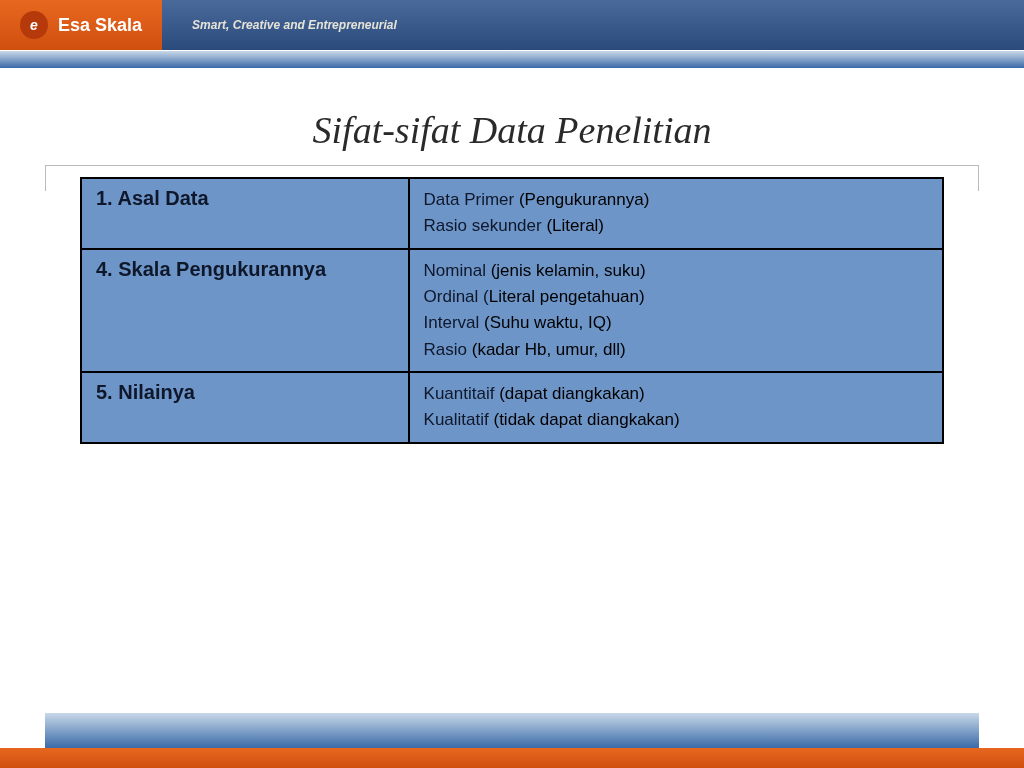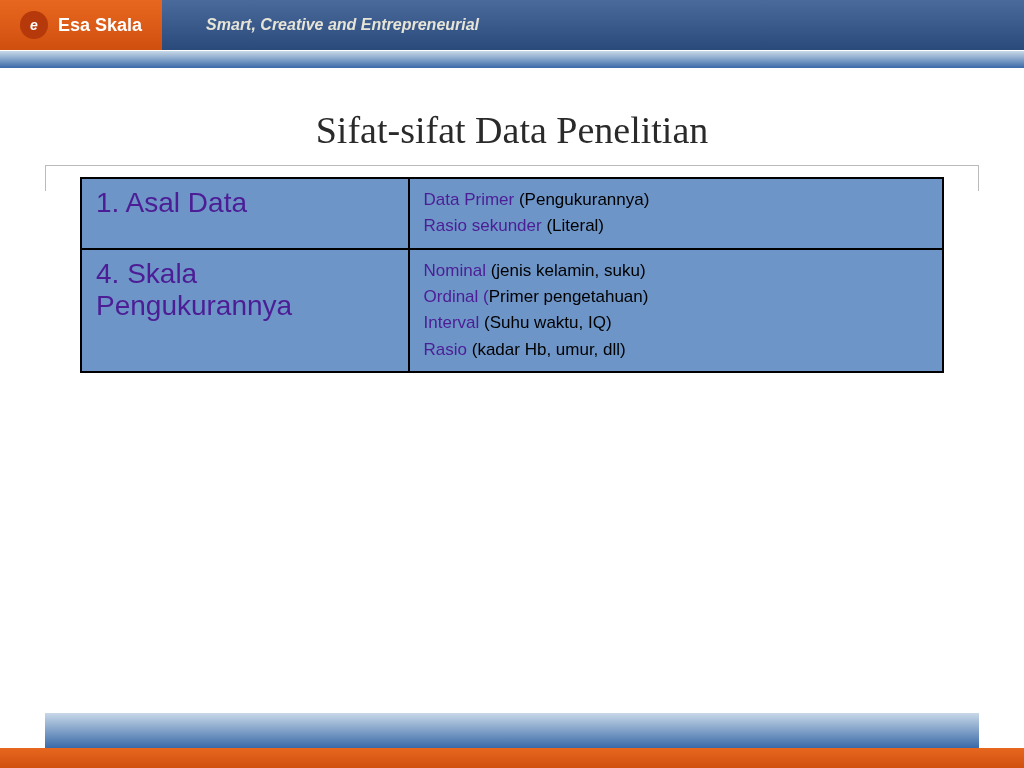--- a/index.html
+++ b/index.html
@@ -35,64 +35,65 @@
       background: #b5390b;
       display: flex;
       align-items: center;
       justify-content: center;
       color: #fff;
       font-size: 14px;
       font-style: italic;
     }
     .tagline {
       color: #e6e4d7;
-      font-size: 16px;
+      font-size: 12px;
       font-weight: bold;
-      margin-left: 44px;
+      margin-left: 30px;
       font-style: italic;
     }
     .stripe-bar {
       height: 18px;
       background: linear-gradient(to bottom, #c8d8e8 0%, #3a6aa8 100%);
       border-top: 1px solid #fff;
     }
     .slide-title {
       font-family: "Palatino Linotype", "Book Antiqua", Palatino, serif;
       font-size: 38px;
       color: #2a2a2a;
       text-align: center;
       margin: 40px 0 25px 0;
       font-weight: normal;
+      font-style: italic;
     }
     .table-wrap {
       margin: 0 80px;
     }
     table {
       width: 100%;
       border-collapse: collapse;
       background: #6d95c8;
     }
     td {
       border: 2px solid #000;
       padding: 8px 14px;
       vertical-align: top;
     }
     td.cat {
       width: 38%;
-      font-size: 28px;
-      font-weight: normal;
-      color: #4c1d95;
+      font-size: 20px;
+      font-weight: bold;
+      color: #0f172a;
     }
     td.det {
       font-size: 17px;
       color: #000;
       line-height: 1.55;
     }
     td.det .term {
-      color: #4c1d95;
+      color: #0f172a;
       margin-top: 40px;
     }
     .footer-bar {
       position: absolute;
       bottom: 0;
       left: 0;
       right: 0;
       height: 55px;
     }
     .footer-stripe {
@@ -141,23 +142,30 @@
           <td class="cat">1. Asal Data</td>
           <td class="det">
             <div><span class="term">Data Primer</span><span> (Pengukurannya)</span></div>
             <div><span class="term">Rasio sekunder</span><span> (Literal)</span></div>
           </td>
         </tr>
         <tr>
           <td class="cat">4. Skala Pengukurannya</td>
           <td class="det">
             <div><span class="term">Nominal</span><span> (jenis kelamin, suku)</span></div>
-            <div><span class="term">Ordinal (</span><span>Primer pengetahuan)</span></div>
+            <div><span class="term">Ordinal (</span><span>Literal pengetahuan)</span></div>
             <div><span class="term">Interval</span><span> (Suhu waktu, IQ)</span></div>
             <div><span class="term">Rasio</span><span> (kadar Hb, umur, dll)</span></div>
+          </td>
+        </tr>
+        <tr>
+          <td class="cat">5. Nilainya</td>
+          <td class="det">
+            <div><span class="term">Kuantitaif</span><span> (dapat diangkakan)</span></div>
+            <div><span class="term">Kualitatif</span><span> (tidak dapat diangkakan)</span></div>
           </td>
         </tr>
       </tbody>
   </table>
 </div>
 
 <div class="footer-bar">
   <div class="footer-stripe"></div>
   <div class="footer-bottom"></div>
 </div>

